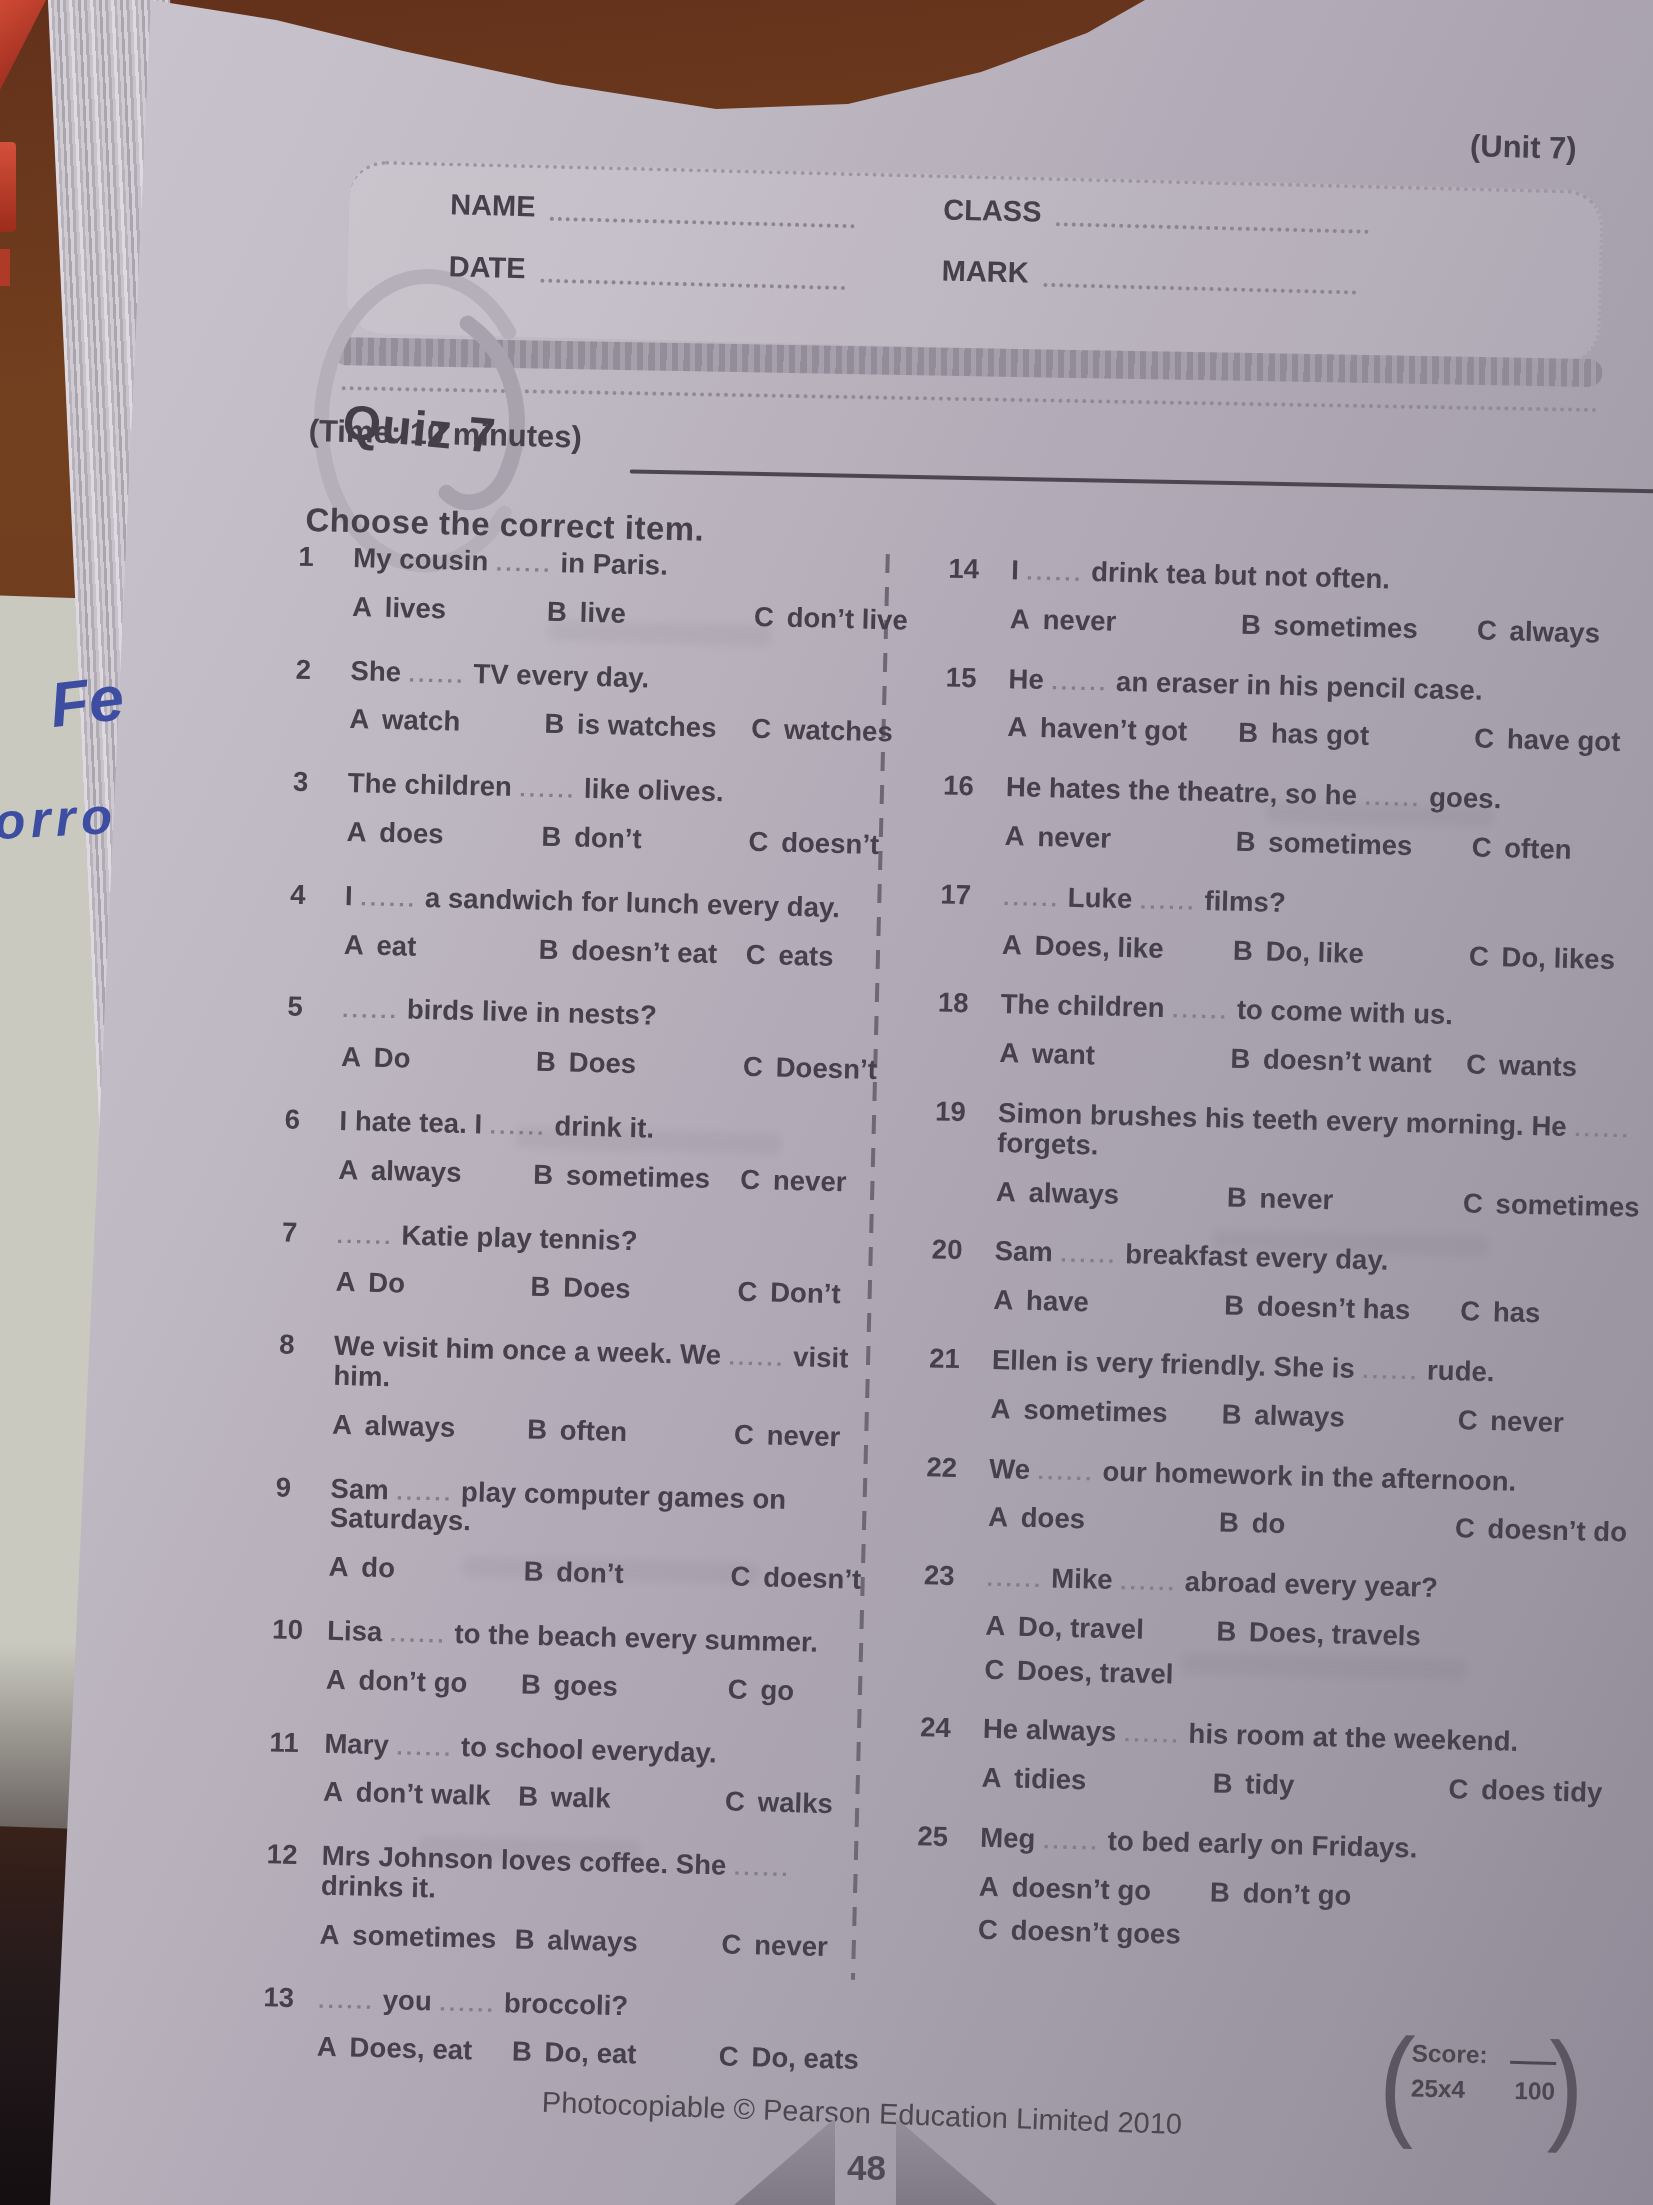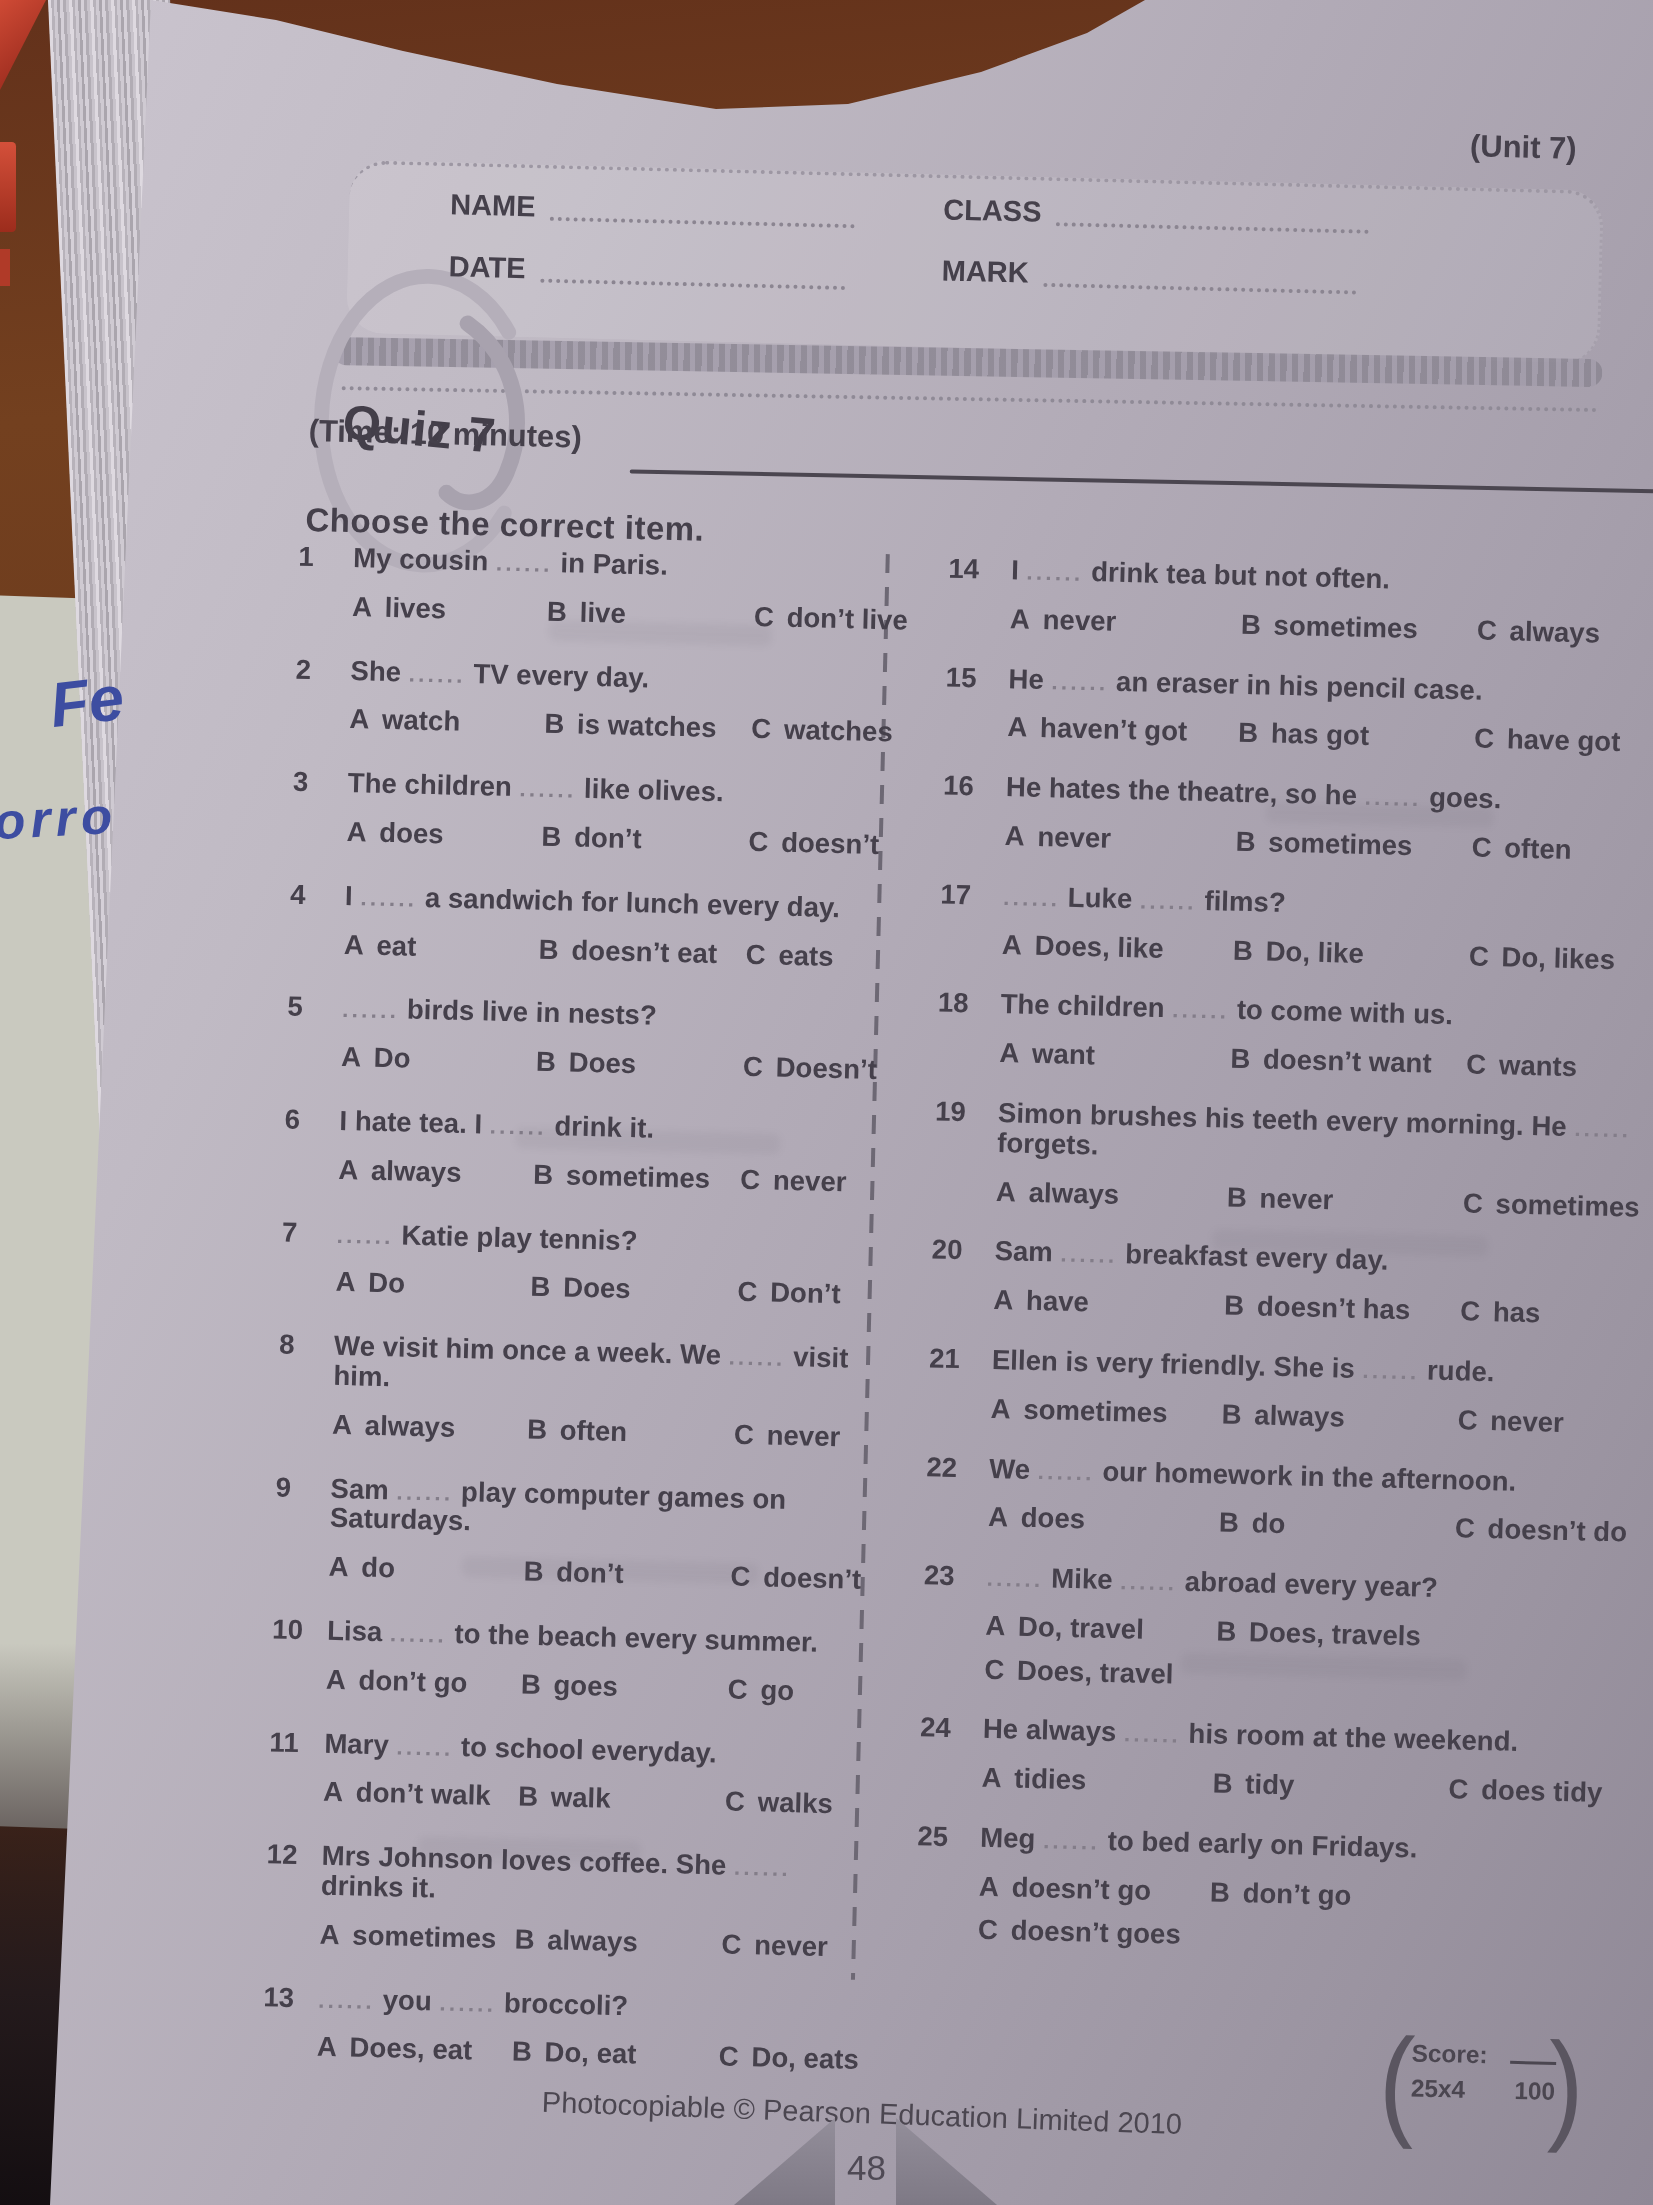--- a/index.html
+++ b/index.html
@@ -75,21 +75,21 @@
   .opt .letter{font-weight:800;margin-right:12.7px;}
   .opts.wrap .opt:nth-child(3){grid-column:1;}
   .dots{letter-spacing:3.2px;color:#837d89;font-size:.82em;}
   
   .photocopiable{position:absolute;left:570px;top:2095px;font-size:29px;font-weight:400;color:#4b4650;transform:rotate(.6deg);}
   .score-box{position:absolute;left:1431px;top:2021px;width:159px;height:90px;font-size:24.4px;font-weight:700;color:#4b4650;}
   .score-box .paren{position:absolute;top:-15px;font-size:106px;font-weight:400;color:#5a5560;transform:scaleY(1.15);}
   .paren-l{left:-24.4px;} .paren-r{right:-21px;}
   .score-row{display:flex;justify-content:space-between;align-items:flex-end;padding:3.2px 7.4px;}
   .score-dash{display:inline-block;width:46px;height:3.2px;background:#4b4650;margin-bottom:6.4px;}
-  .pageno{position:absolute;left:847px;top:2148px;font-size:35px;font-weight:400;color:#4f4a55;z-index:5;}
+  .pageno{position:absolute;left:847px;top:2148px;font-size:35px;font-weight:700;color:#4f4a55;z-index:5;}
   .tri{position:absolute;bottom:0;width:101px;height:87px;background:linear-gradient(180deg,#938e9a,#7e7985);z-index:4;}
   .tri-l{left:734px;clip-path:polygon(100% 0,100% 100%,0 100%);border-top-left-radius:60%;}
   .tri-r{left:896px;clip-path:polygon(0 0,100% 100%,0 100%);}
   
   .smudge{position:absolute;background:#55505c;opacity:.07;filter:blur(3.7px);border-radius:7.4px;}
 </style>
 </head>
 <body>
 
 <div class="red-corner"></div>

